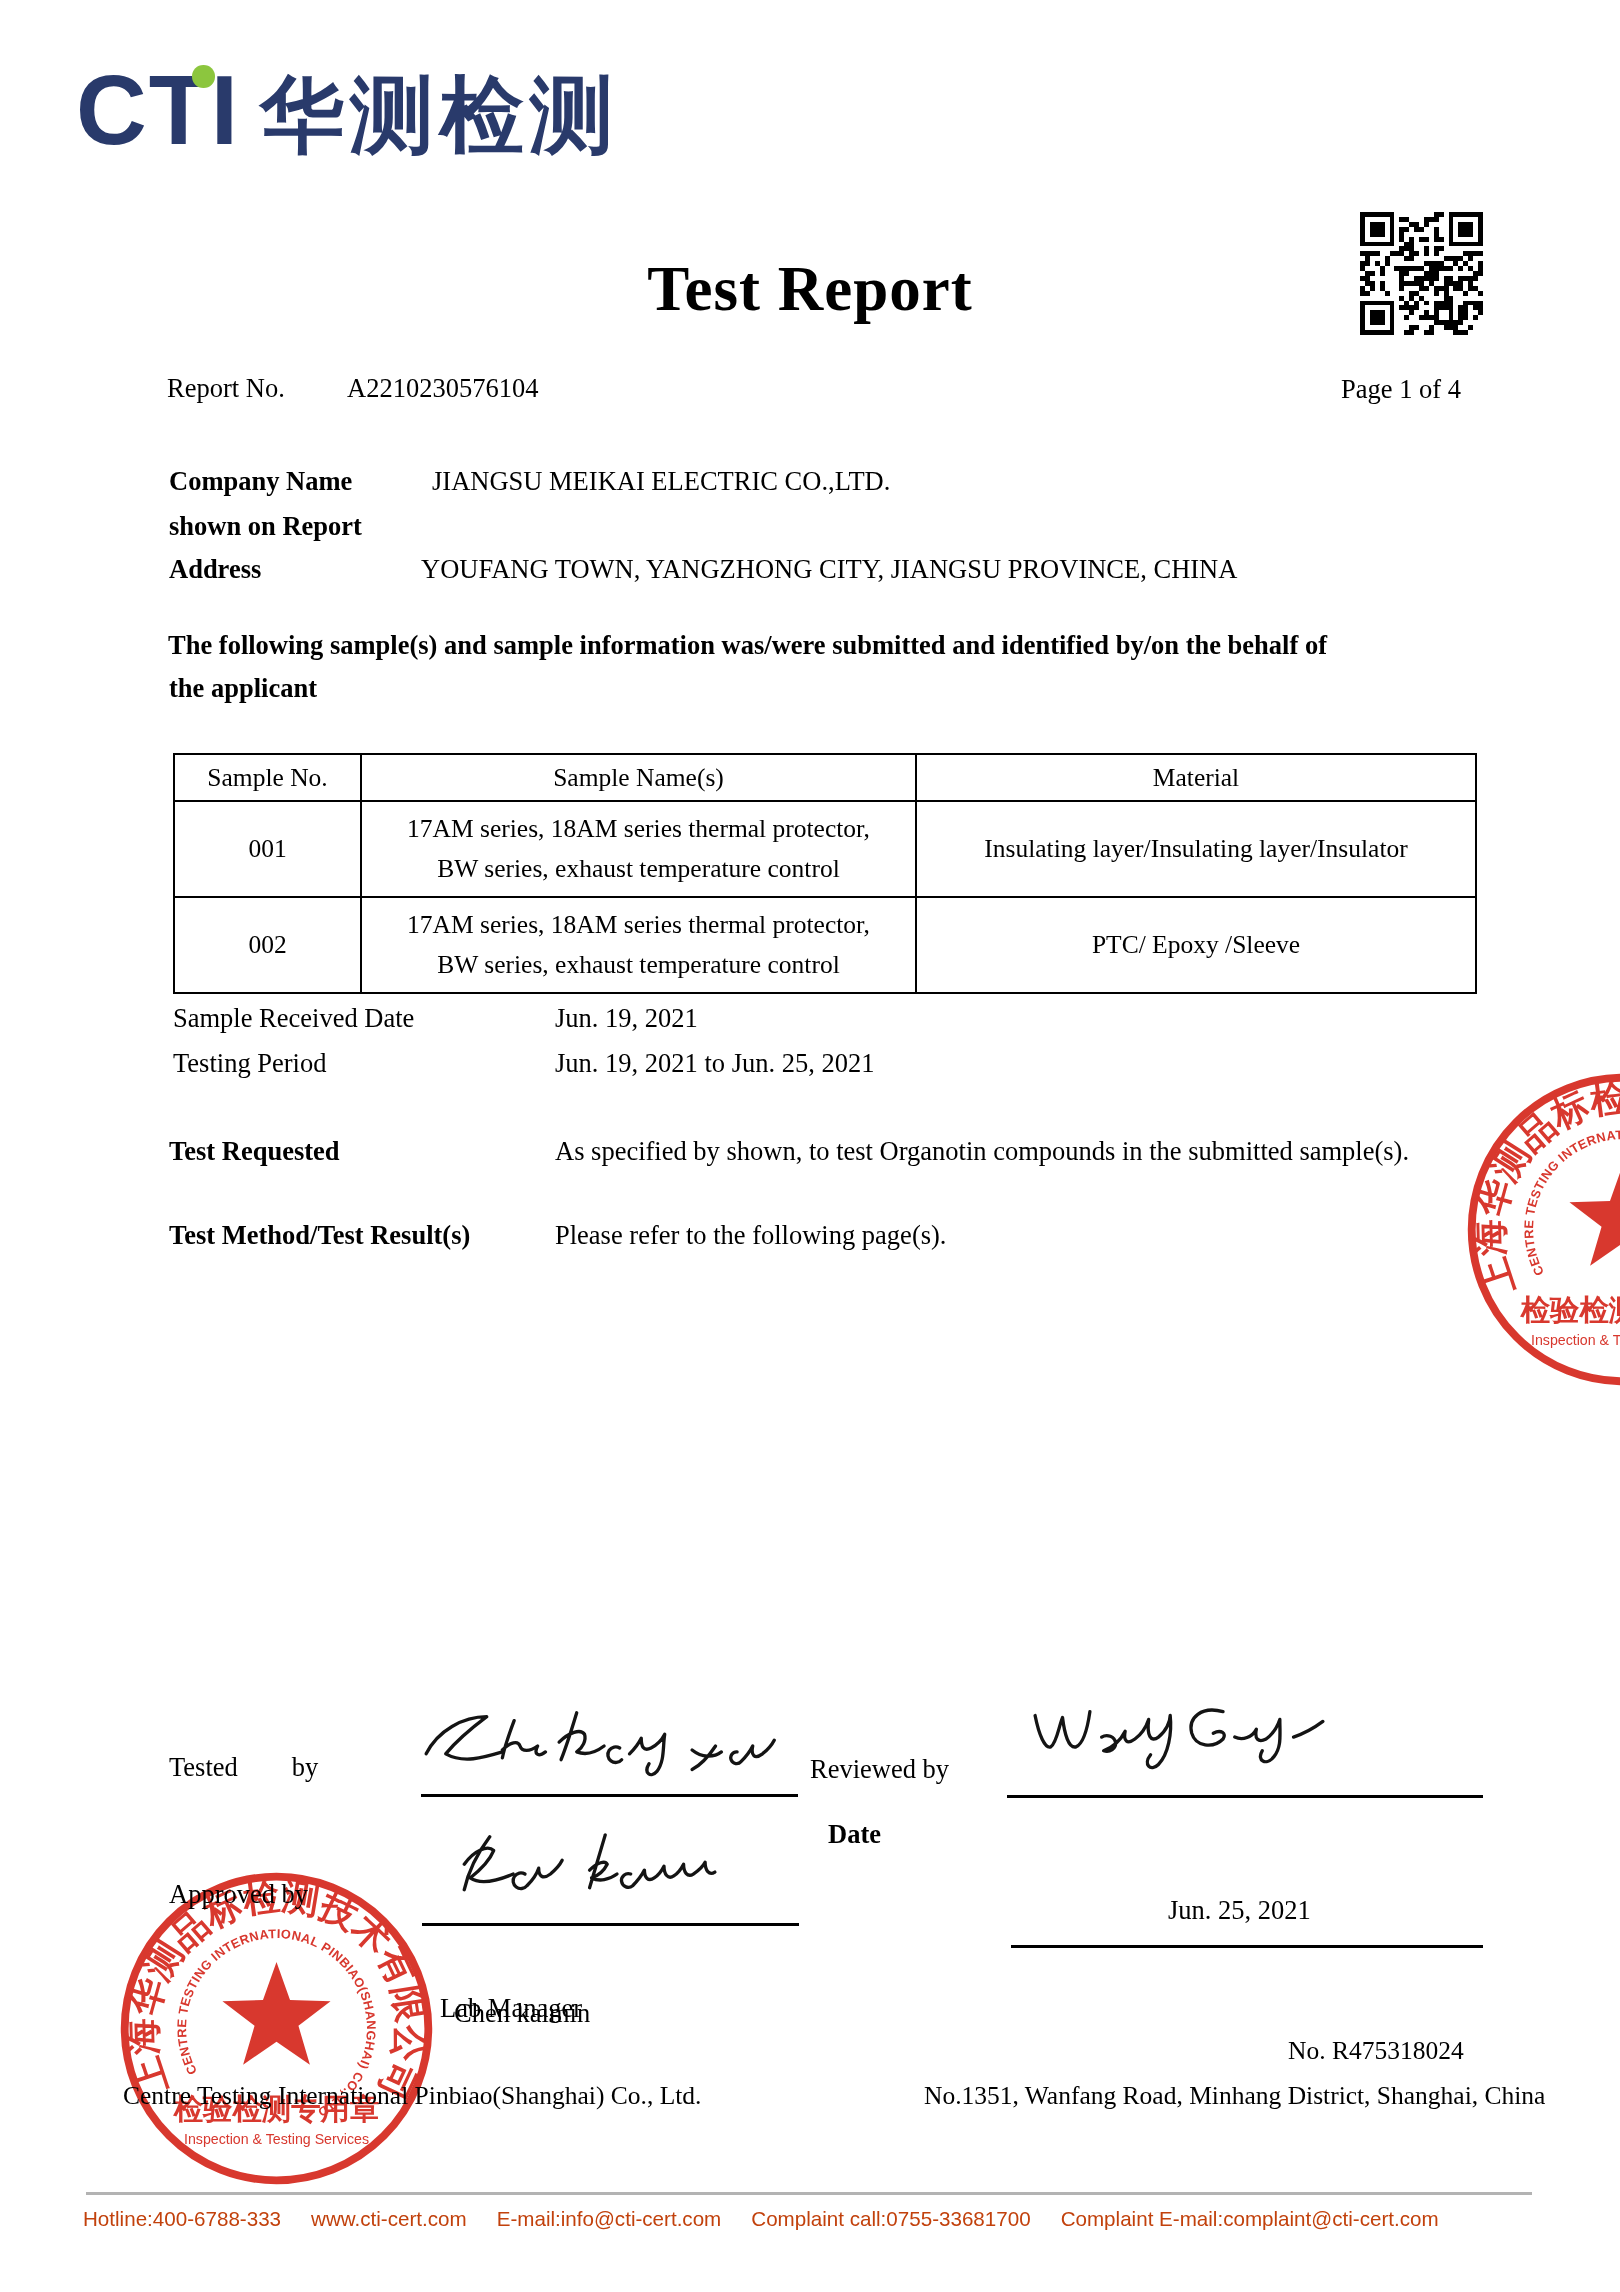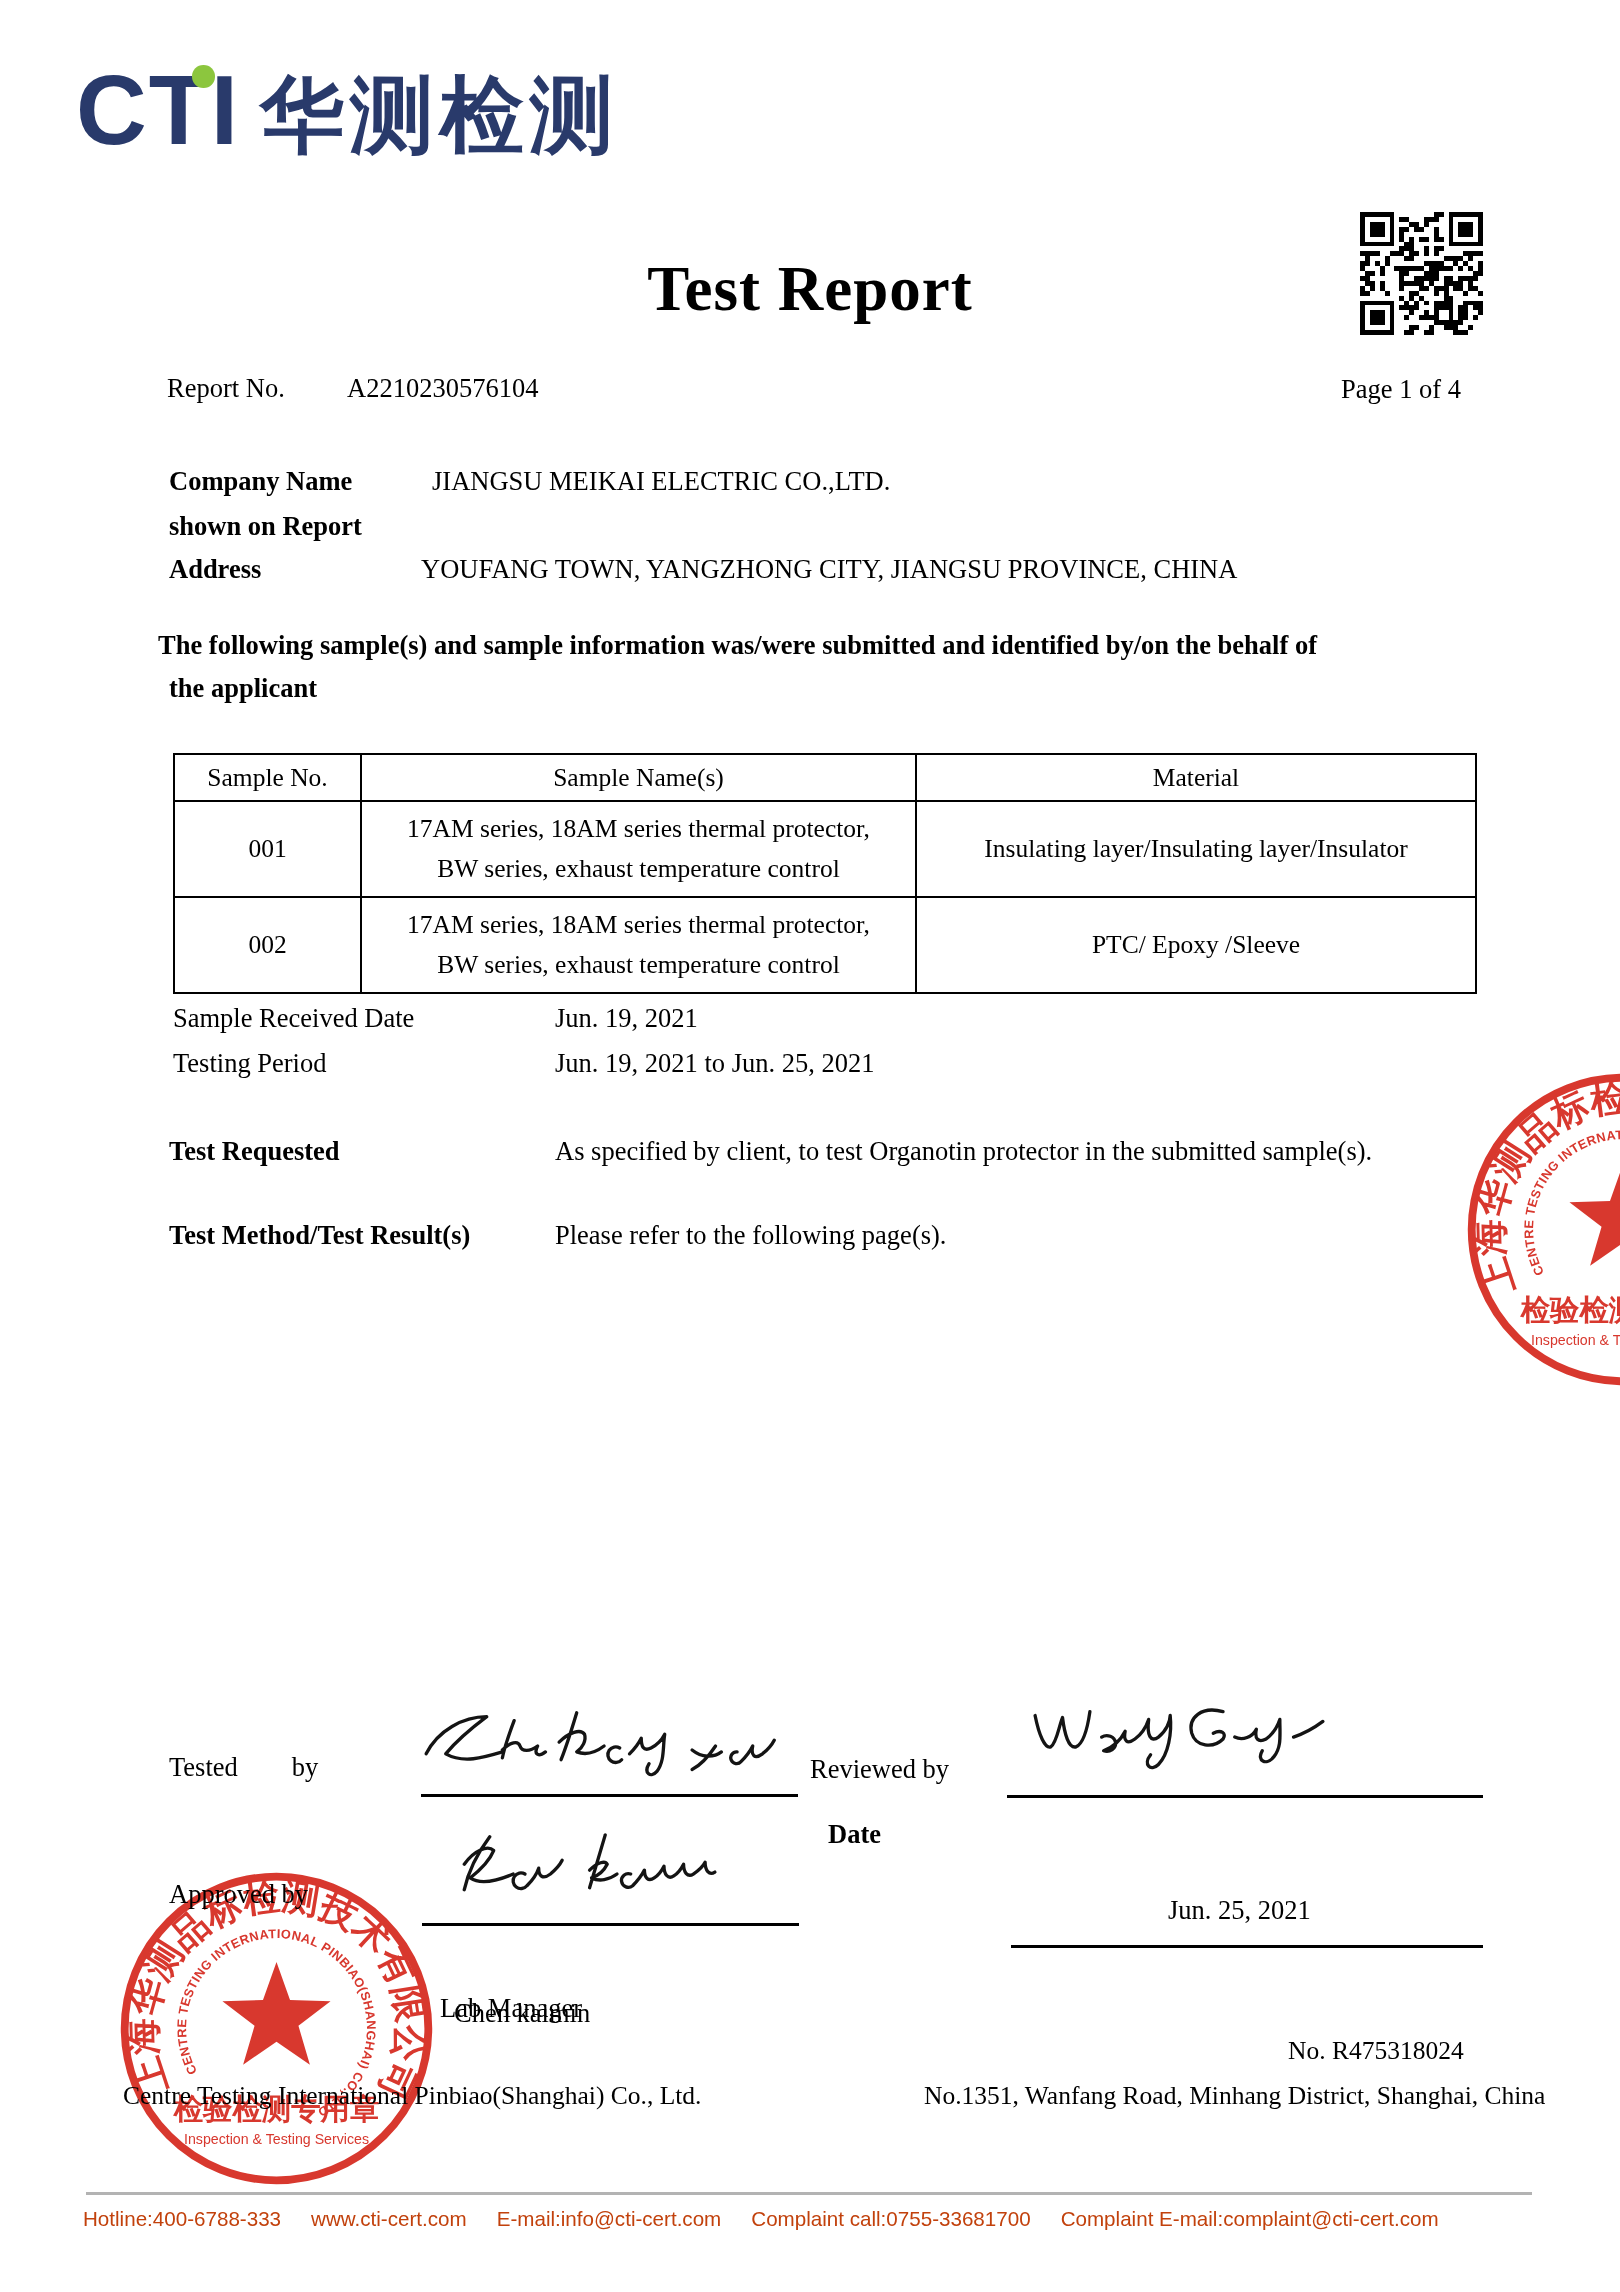--- a/index.html
+++ b/index.html
@@ -290,21 +290,21 @@
   <div class="abs t27" style="left:167px;top:372px;">Report No.</div>
   <div class="abs t27" style="left:347px;top:372px;">A2210230576104</div>
   <div class="abs t27" style="left:1341px;top:373px;">Page 1 of 4</div>
 
   <div class="abs t27 bold" style="left:169px;top:465px;">Company Name</div>
   <div class="abs t27" style="left:432px;top:465px;">JIANGSU MEIKAI ELECTRIC CO.,LTD.</div>
   <div class="abs t27 bold" style="left:169px;top:510px;">shown on Report</div>
   <div class="abs t27 bold" style="left:169px;top:553px;">Address</div>
   <div class="abs t27" style="left:421px;top:553px;">YOUFANG TOWN, YANGZHONG CITY, JIANGSU PROVINCE, CHINA</div>
 
-  <div class="abs t27 bold" style="left:158px;top:629px;">The following sample(s) and sample information was/were submitted and identified by/on the behalf of</div>
+  <div class="abs t27 bold" style="left:168px;top:629px;">The following sample(s) and sample information was/were submitted and identified by/on the behalf of</div>
   <div class="abs t27 bold" style="left:169px;top:672px;">the applicant</div>
 
   <table class="sample abs" style="left:173px;top:708px;">
     <colgroup>
         <col style="width:187px">
         <col style="width:555px">
         <col style="width:560px">
       </colgroup>
     <tbody>
         <tr>
@@ -330,21 +330,21 @@
     </tr>
   </tbody>
     </table>
 
   <div class="abs t27" style="left:173px;top:1002px;">Sample Received Date</div>
   <div class="abs t27" style="left:555px;top:1002px;">Jun. 19, 2021</div>
   <div class="abs t27" style="left:173px;top:1047px;">Testing Period</div>
   <div class="abs t27" style="left:555px;top:1047px;">Jun. 19, 2021 to Jun. 25, 2021</div>
 
   <div class="abs t27 bold" style="left:169px;top:1135px;">Test Requested</div>
-  <div class="abs t27" style="left:555px;top:1135px;">As specified by client, to test Organotin protector in the submitted sample(s).</div>
+  <div class="abs t27" style="left:555px;top:1135px;">As specified by shown, to test Organotin compounds in the submitted sample(s).</div>
   <div class="abs t27 bold" style="left:169px;top:1219px;">Test Method/Test Result(s)</div>
   <div class="abs t27" style="left:555px;top:1219px;">Please refer to the following page(s).</div>
 
   <div class="abs t27" style="left:169px;top:1751px;">
     <span>Tested</span><span style="display:inline-block;width:54px;"></span><span>by</span>
   </div>
 
   <svg class="abs sig-svg" style="left:412px;top:1703px;" width="392" height="88" viewBox="0 0 400 90">
     <path d="M14,52 C26,28 52,14 76,14 C60,26 44,40 34,52 C52,62 72,56 92,50"></path>
     <path d="M104,18 C98,34 94,46 92,56 M92,48 C100,40 108,38 110,44 C112,50 120,50 128,44 C124,52 128,56 136,50"></path>

